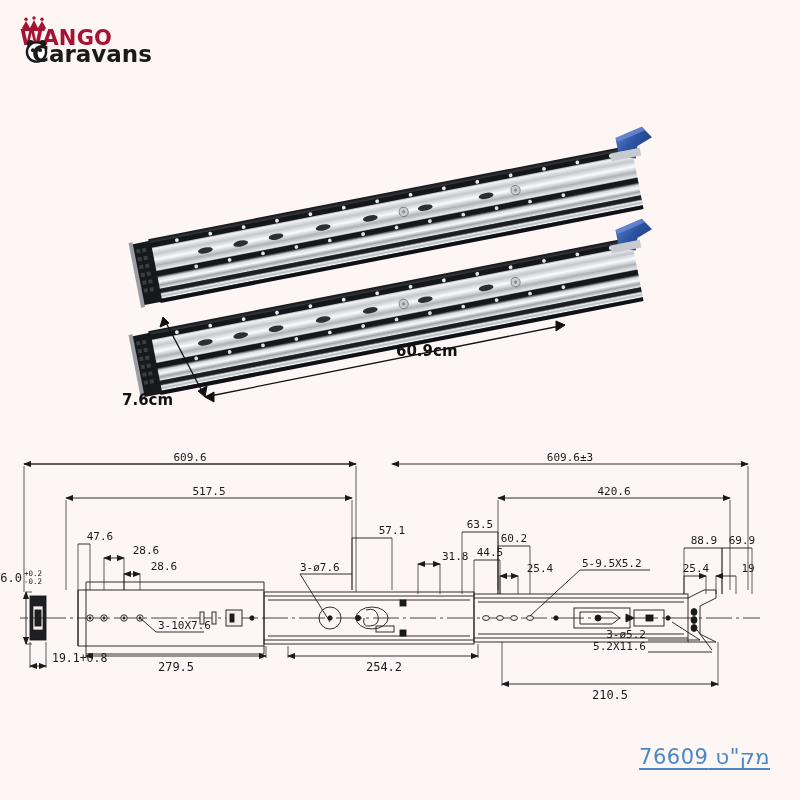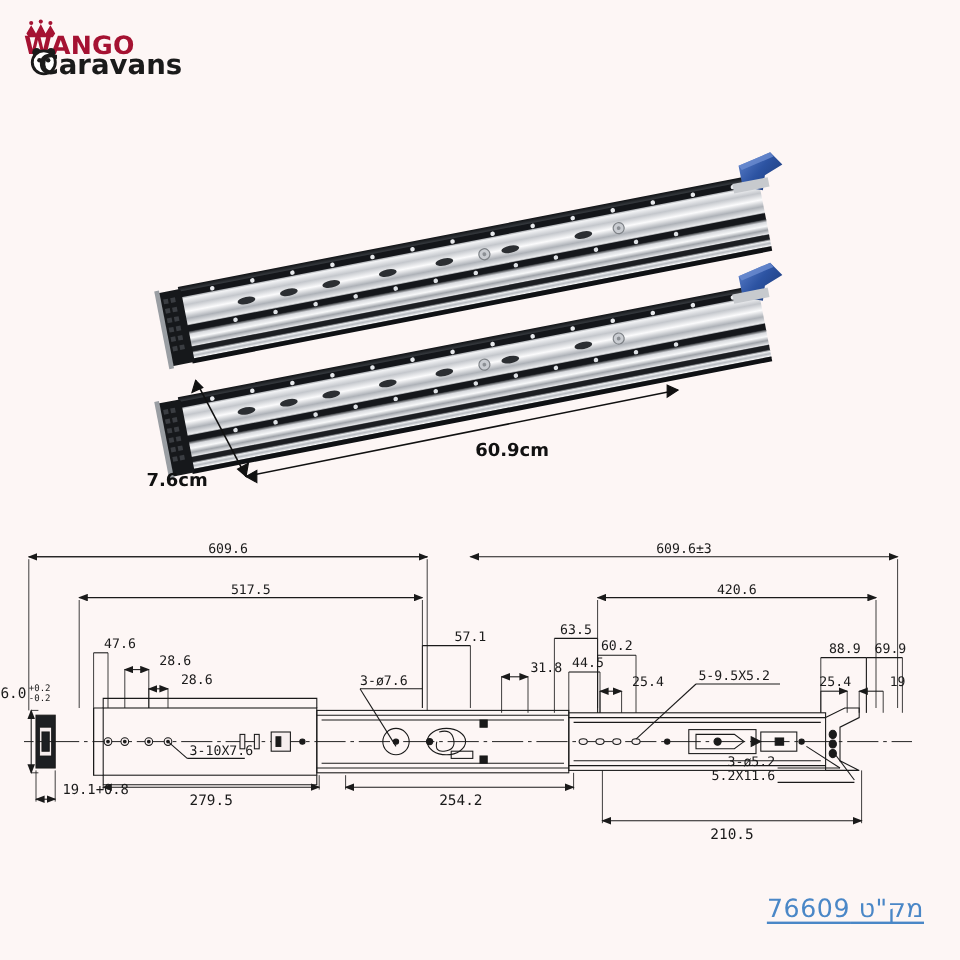--- a/index.html
+++ b/index.html
@@ -47,21 +47,20 @@
     position: absolute;
     font-family: "DejaVu Sans", sans-serif;
     font-weight: bold;
     font-size: 15px;
     color: #111;
     white-space: nowrap;
   }
   .dim-length {
     left: 396px;
     top: 342px;
-    margin-top: 24px;
   }
   .dim-height {
     left: 122px;
     top: 391px;
   }
 
   
   .tech {
     position: absolute;
     left: 0px;

